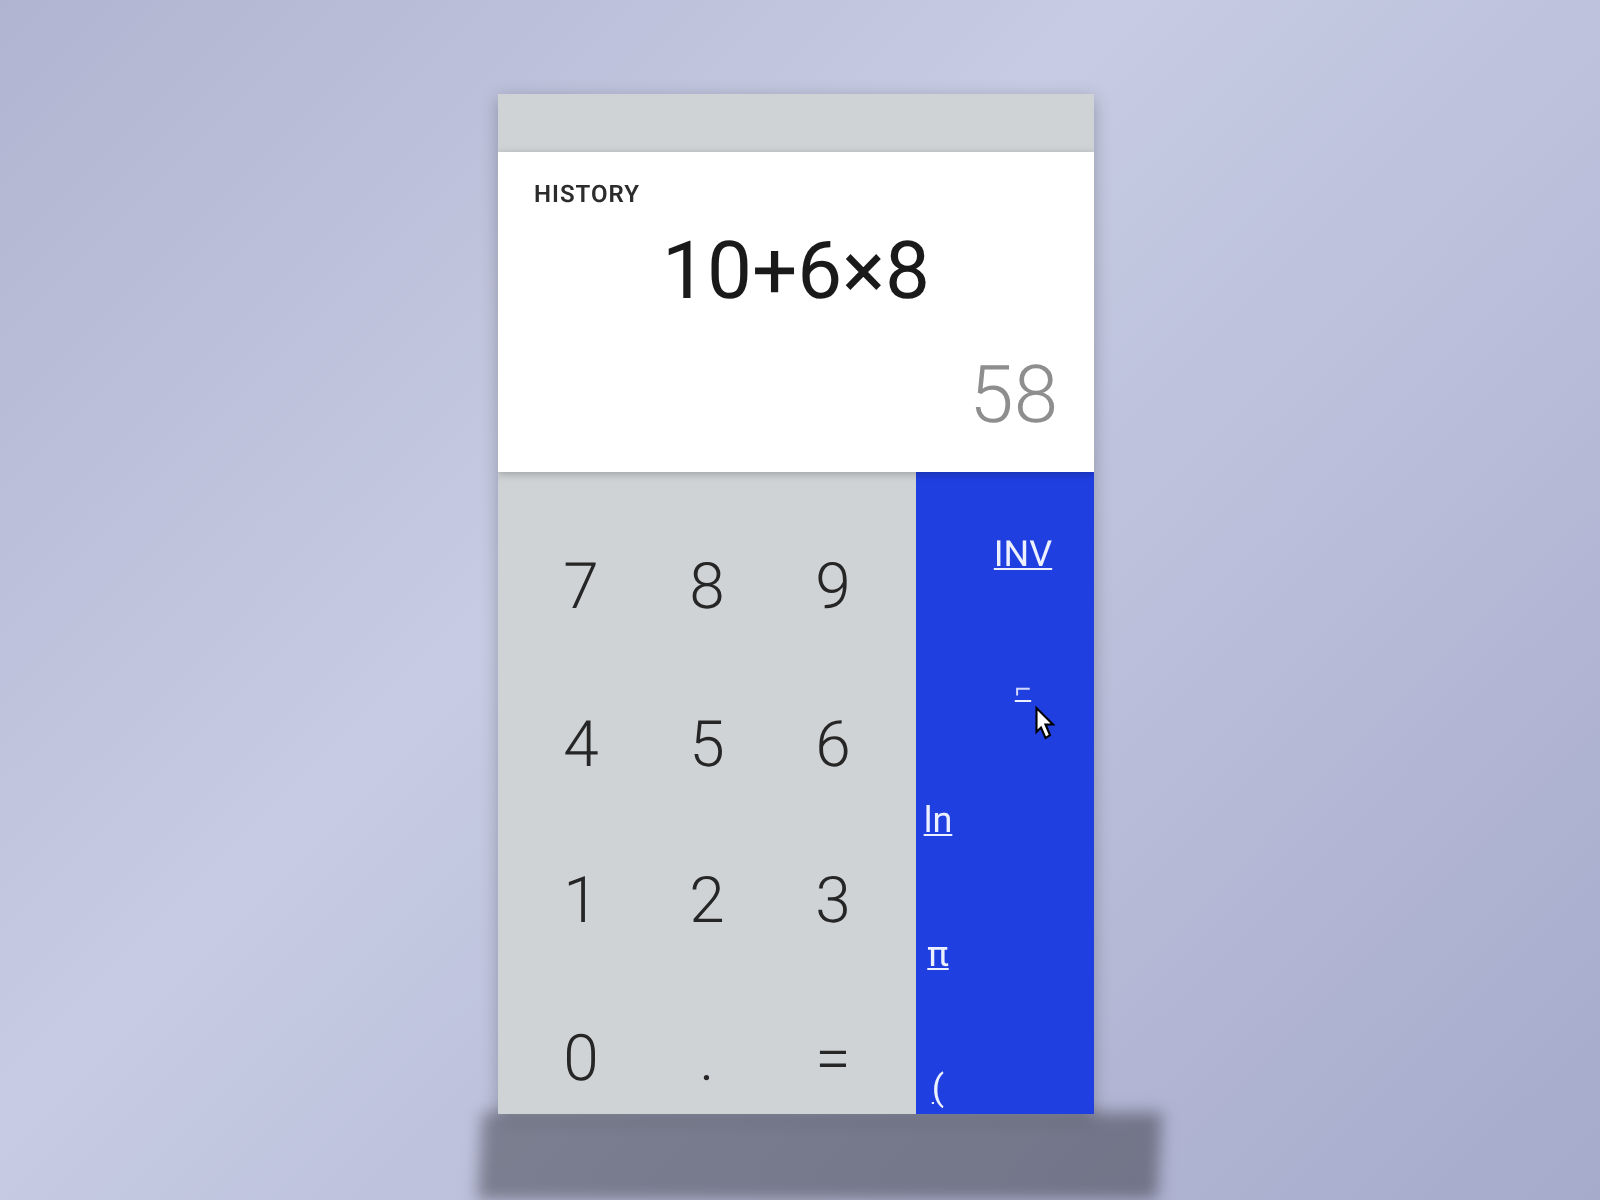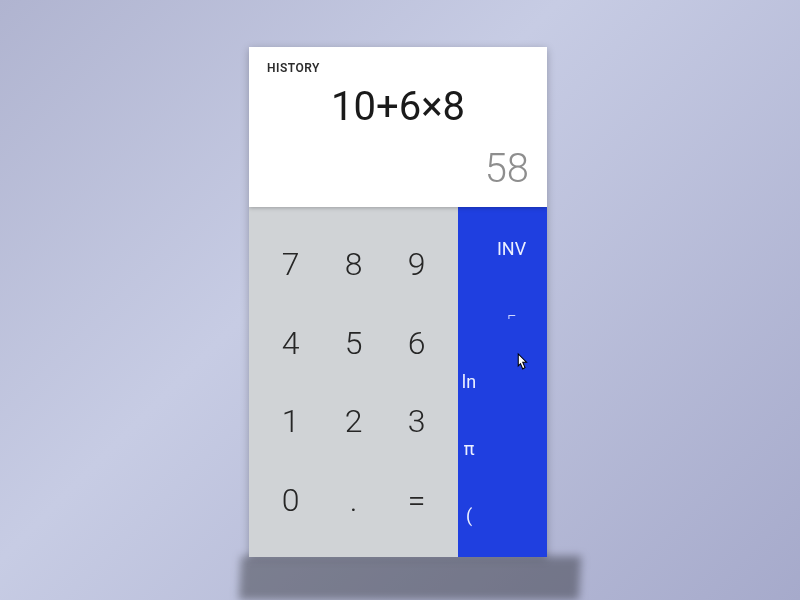--- a/index.html
+++ b/index.html
@@ -26,20 +26,21 @@
   }
   .display {
     position: relative;
     height: 160px;
     background: #ffffff;
     box-shadow: 0 1px 4px rgba(0,0,0,0.25);
     z-index: 3;
     padding: 14px 18px 10px 18px;
     display: flex;
     flex-direction: column;
+    margin-top: 29px;
   }
   .history-label {
     font-size: 12px;
     font-weight: 600;
     letter-spacing: 0.5px;
     color: #2c2c2c;
   }
   .expression {
     margin-top: 12px;
     font-size: 40px;
@@ -82,20 +83,21 @@
   .sci-panel {
     width: 89px;
     background: #1f3fe0;
     display: grid;
     grid-template-columns: 22px 1fr;
     grid-template-rows: repeat(5, 1fr);
     padding: 8px 4px 8px 0;
     color: #ecf0ff;
     font-size: 18px;
     font-weight: 400;
+    text-decoration: underline;
   }
   .sci-left {
     display: flex;
     align-items: center;
     justify-content: center;
     font-size: 14px;
     color: #d0d8ff;
     cursor: pointer;
   }
   .sci-right {

